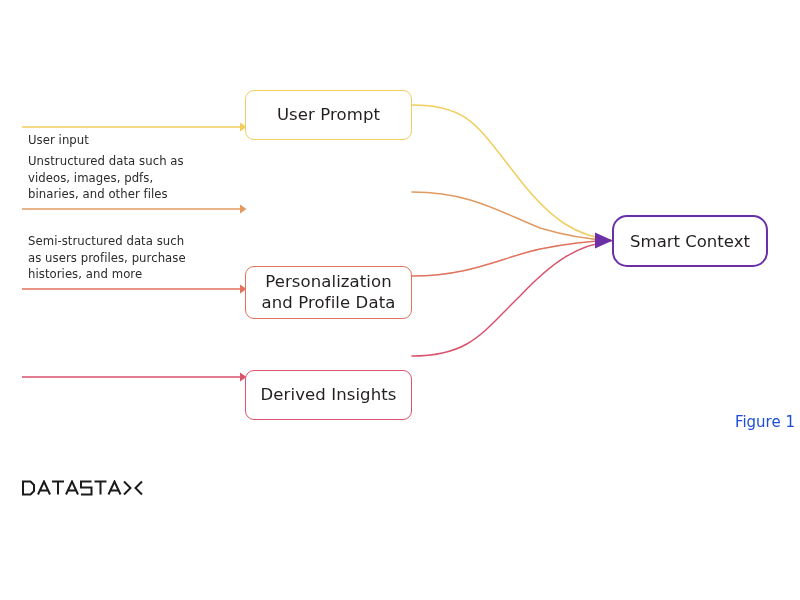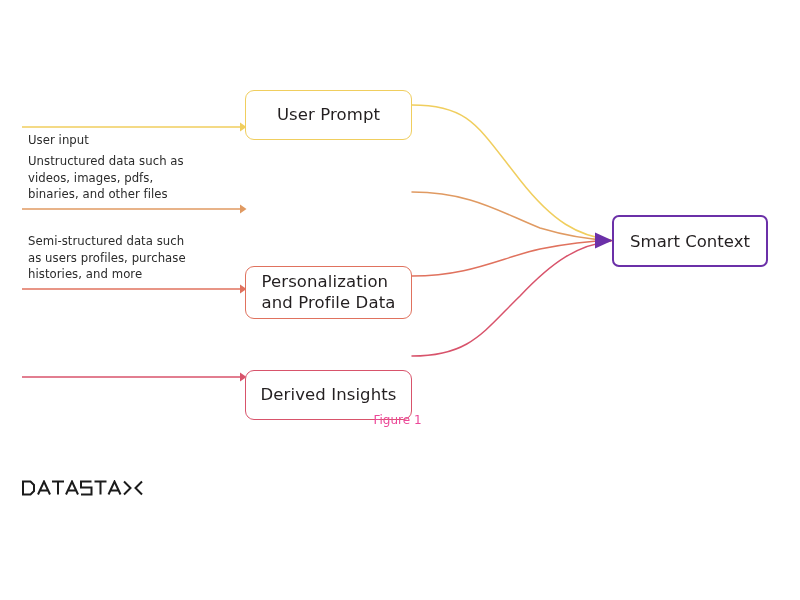--- a/index.html
+++ b/index.html
@@ -34,40 +34,41 @@
   .node {
     position: absolute;
     box-sizing: border-box;
     background: #ffffff;
     border-radius: 9px;
     border-style: solid;
     border-width: 1.6px;
     display: flex;
     align-items: center;
     justify-content: center;
+    text-align: center;
     line-height: 1.26;
     font-size: 16.5px;
     color: #231f20;
     letter-spacing: .1px;
   }
   .node-label { display: block; white-space: pre-line; }
 
   #node-user-prompt      { left: 245px; top: 90px;  width: 167px; height: 50px; border-color: #f0ce5e; }
   #node-canonical        { left: 245px; top: 168px; width: 167px; height: 52px; border-color: #e09a62; }
   #node-personalization  { left: 245px; top: 266px; width: 167px; height: 53px; border-color: #e0725e; }
   #node-derived          { left: 245px; top: 330px; width: 167px; height: 50px; border-color: #d8536b; margin-top: 40px; }
 
   
   #node-smart-context {
     position: absolute;
     box-sizing: border-box;
     left: 612px; top: 215px; width: 156px; height: 52px;
     background: #ffffff;
     border: 2.2px solid #6b30a8;
-    border-radius: 7px;
+    border-radius: 15px;
     display: flex;
     align-items: center;
     justify-content: center;
     font-size: 16.5px;
     color: #231f20;
   }
 
   
   .caption {
     position: absolute;
@@ -82,23 +83,23 @@
   #caption-1 { top: 153px; }
   #caption-2 { top: 233px; }
   #caption-3 { top: 313px; }
 
   
   #figure-caption {
     position: absolute;
     left: 0;
     top: 413px;
     width: 795px;
-    text-align: center;
-    font-size: 12px;
-    color: #ec4899;
+    text-align: right;
+    font-size: 15px;
+    color: #1d4ed8;
   }
 
   
   #brand-logo {
     position: absolute;
     left: 22px;
     top: 478px;
     height: 20px;
     display: flex;
     align-items: center;

